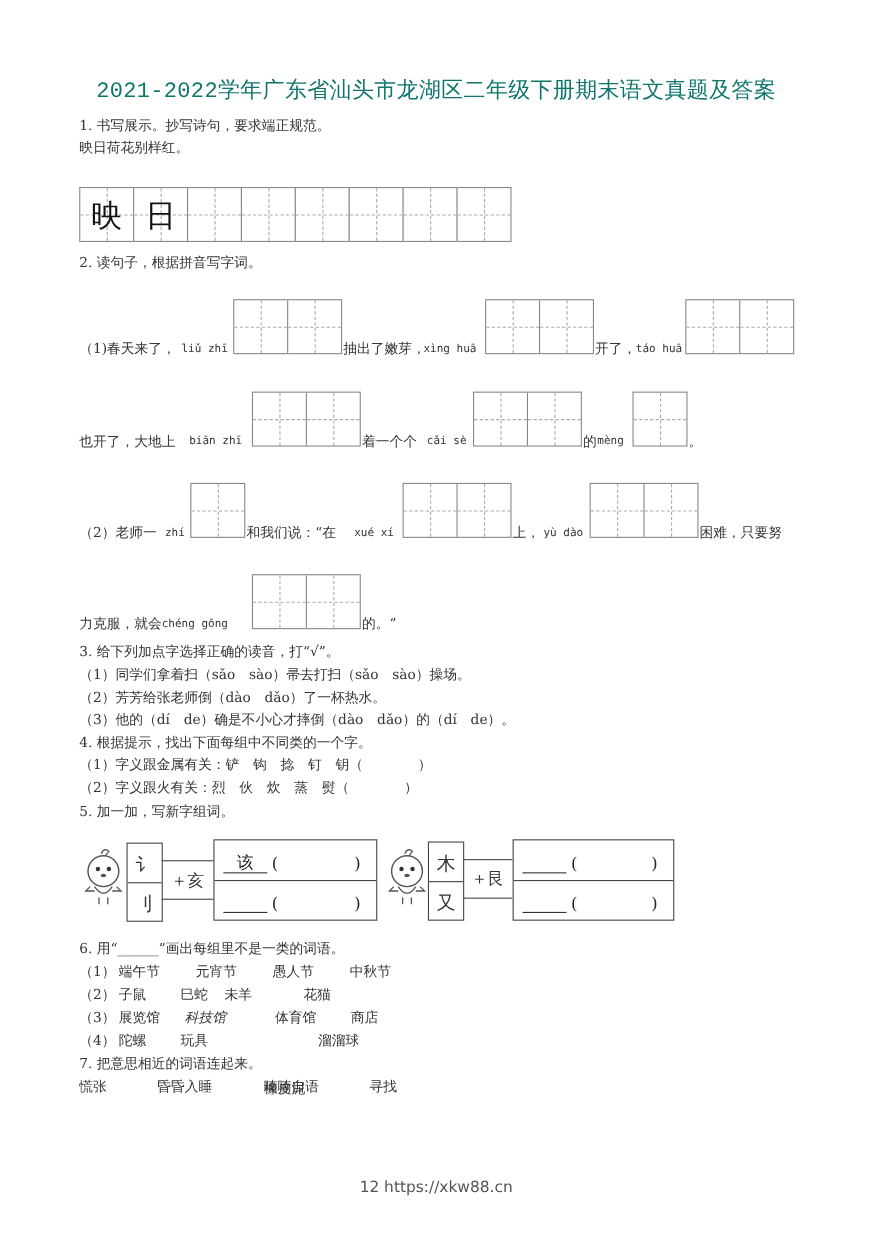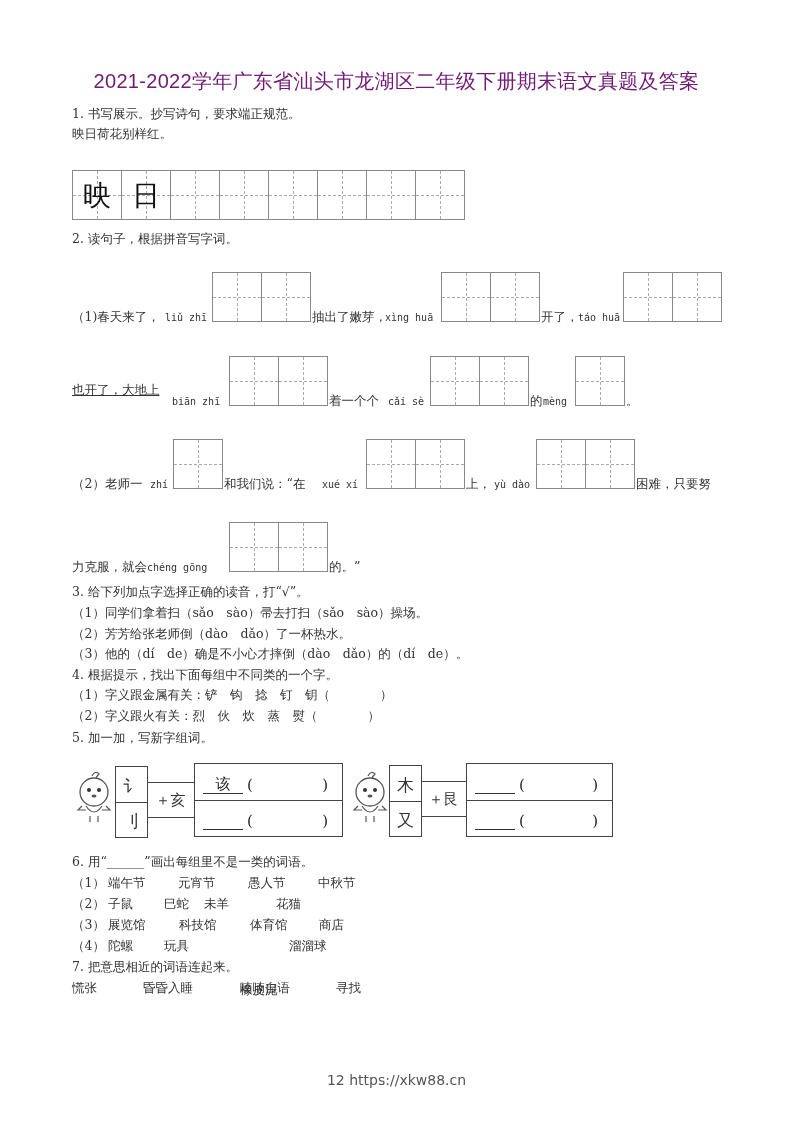--- a/index.html
+++ b/index.html
@@ -1,20 +1,20 @@
 <!DOCTYPE html>
 <html><head>
 <meta charset="utf-8">
 <style>
   html,body{margin:0;padding:0;background:#fff;}
   body{width:793px;height:1122px;position:relative;overflow:hidden;
        font-family:"DejaVu Serif","Liberation Serif",serif;color:#222;}
   .abs{position:absolute;white-space:nowrap;}
-  .title{top:68px;left:0;width:793px;text-align:center;font-size:20px;color:#701a75;
-         font-family:Liberation Sans, sans-serif;letter-spacing:0.3px;}
+  .title{top:68px;left:0;width:793px;text-align:center;font-size:20px;color:#0f766e;
+         font-family:Liberation Mono, monospace;letter-spacing:0.3px;}
   .line{font-size:12.5px;line-height:16px;color:#333;}
   
   .cell{position:absolute;width:48px;height:48px;border:1px solid #888;box-sizing:content-box;background:#fff;}
   .cell::before{content:"";position:absolute;left:50%;top:0;bottom:0;border-left:1px dashed #aaa;}
   .cell::after{content:"";position:absolute;top:50%;left:0;right:0;border-top:1px dashed #aaa;}
   .cell span{position:absolute;left:0;right:0;top:6px;text-align:center;font-size:28px;z-index:2;
              font-family:"DejaVu Serif","Liberation Serif",serif;color:#111;}
   .boxgroup{position:absolute;height:48px;border:1px solid #888;display:flex;background:#fff;}
   .boxgroup .c{position:relative;width:48px;height:48px;border-right:1px solid #888;}
   .boxgroup .c:last-child{border-right:none;}
@@ -84,21 +84,21 @@
     <div class="c"></div>
     <div class="c"></div>
   </div>
 <div class="abs line" style="top:309px;left:541px;">开了，</div>
 <div class="abs line pinyin" style="top:310px;left:578px;">táo huā</div>
 <div class="boxgroup" style="left:623px;top:272px;">
     <div class="c"></div>
     <div class="c"></div>
   </div>
 
-<div class="abs line" style="top:382px;left:72px;text-decoration:underline;">也开了，大地上</div>
+<div class="abs line" style="top:393px;left:72px;">也开了，大地上</div>
 <div class="abs line pinyin" style="top:394px;left:172px;">biān zhī</div>
 <div class="boxgroup" style="left:229px;top:356px;">
     <div class="c"></div>
     <div class="c"></div>
   </div>
 <div class="abs line" style="top:393px;left:329px;">着一个个</div>
 <div class="abs line pinyin" style="top:394px;left:388px;">cǎi sè</div>
 <div class="boxgroup" style="left:430px;top:356px;">
     <div class="c"></div>
     <div class="c"></div>
@@ -218,21 +218,21 @@
 <div class="abs line" style="top:896px;left:72px;">
   <span>（2）</span>
   <span style="position:absolute;left:36px;">子鼠</span>
   <span style="position:absolute;left:92px;">巳蛇</span>
   <span style="position:absolute;left:132px;">未羊</span>
   <span style="position:absolute;left:204px;">花猫</span>
 </div>
 <div class="abs line" style="top:917px;left:72px;">
   <span>（3）</span>
   <span style="position:absolute;left:36px;">展览馆</span>
-  <span style="position:absolute;left:107px;">科技馆</span>
+  <span style="position:absolute;left:96px;font-style:italic;">科技馆</span>
   <span style="position:absolute;left:178px;">体育馆</span>
   <span style="position:absolute;left:247px;">商店</span>
 </div>
 <div class="abs line" style="top:938px;left:72px;">
   <span>（4）</span>
   <span style="position:absolute;left:36px;">陀螺</span>
   <span style="position:absolute;left:92px;">玩具</span>
   <span style="position:absolute;left:168px;margin-top:44px;">橡皮泥</span>
   <span style="position:absolute;left:217px;">溜溜球</span>
 </div>

